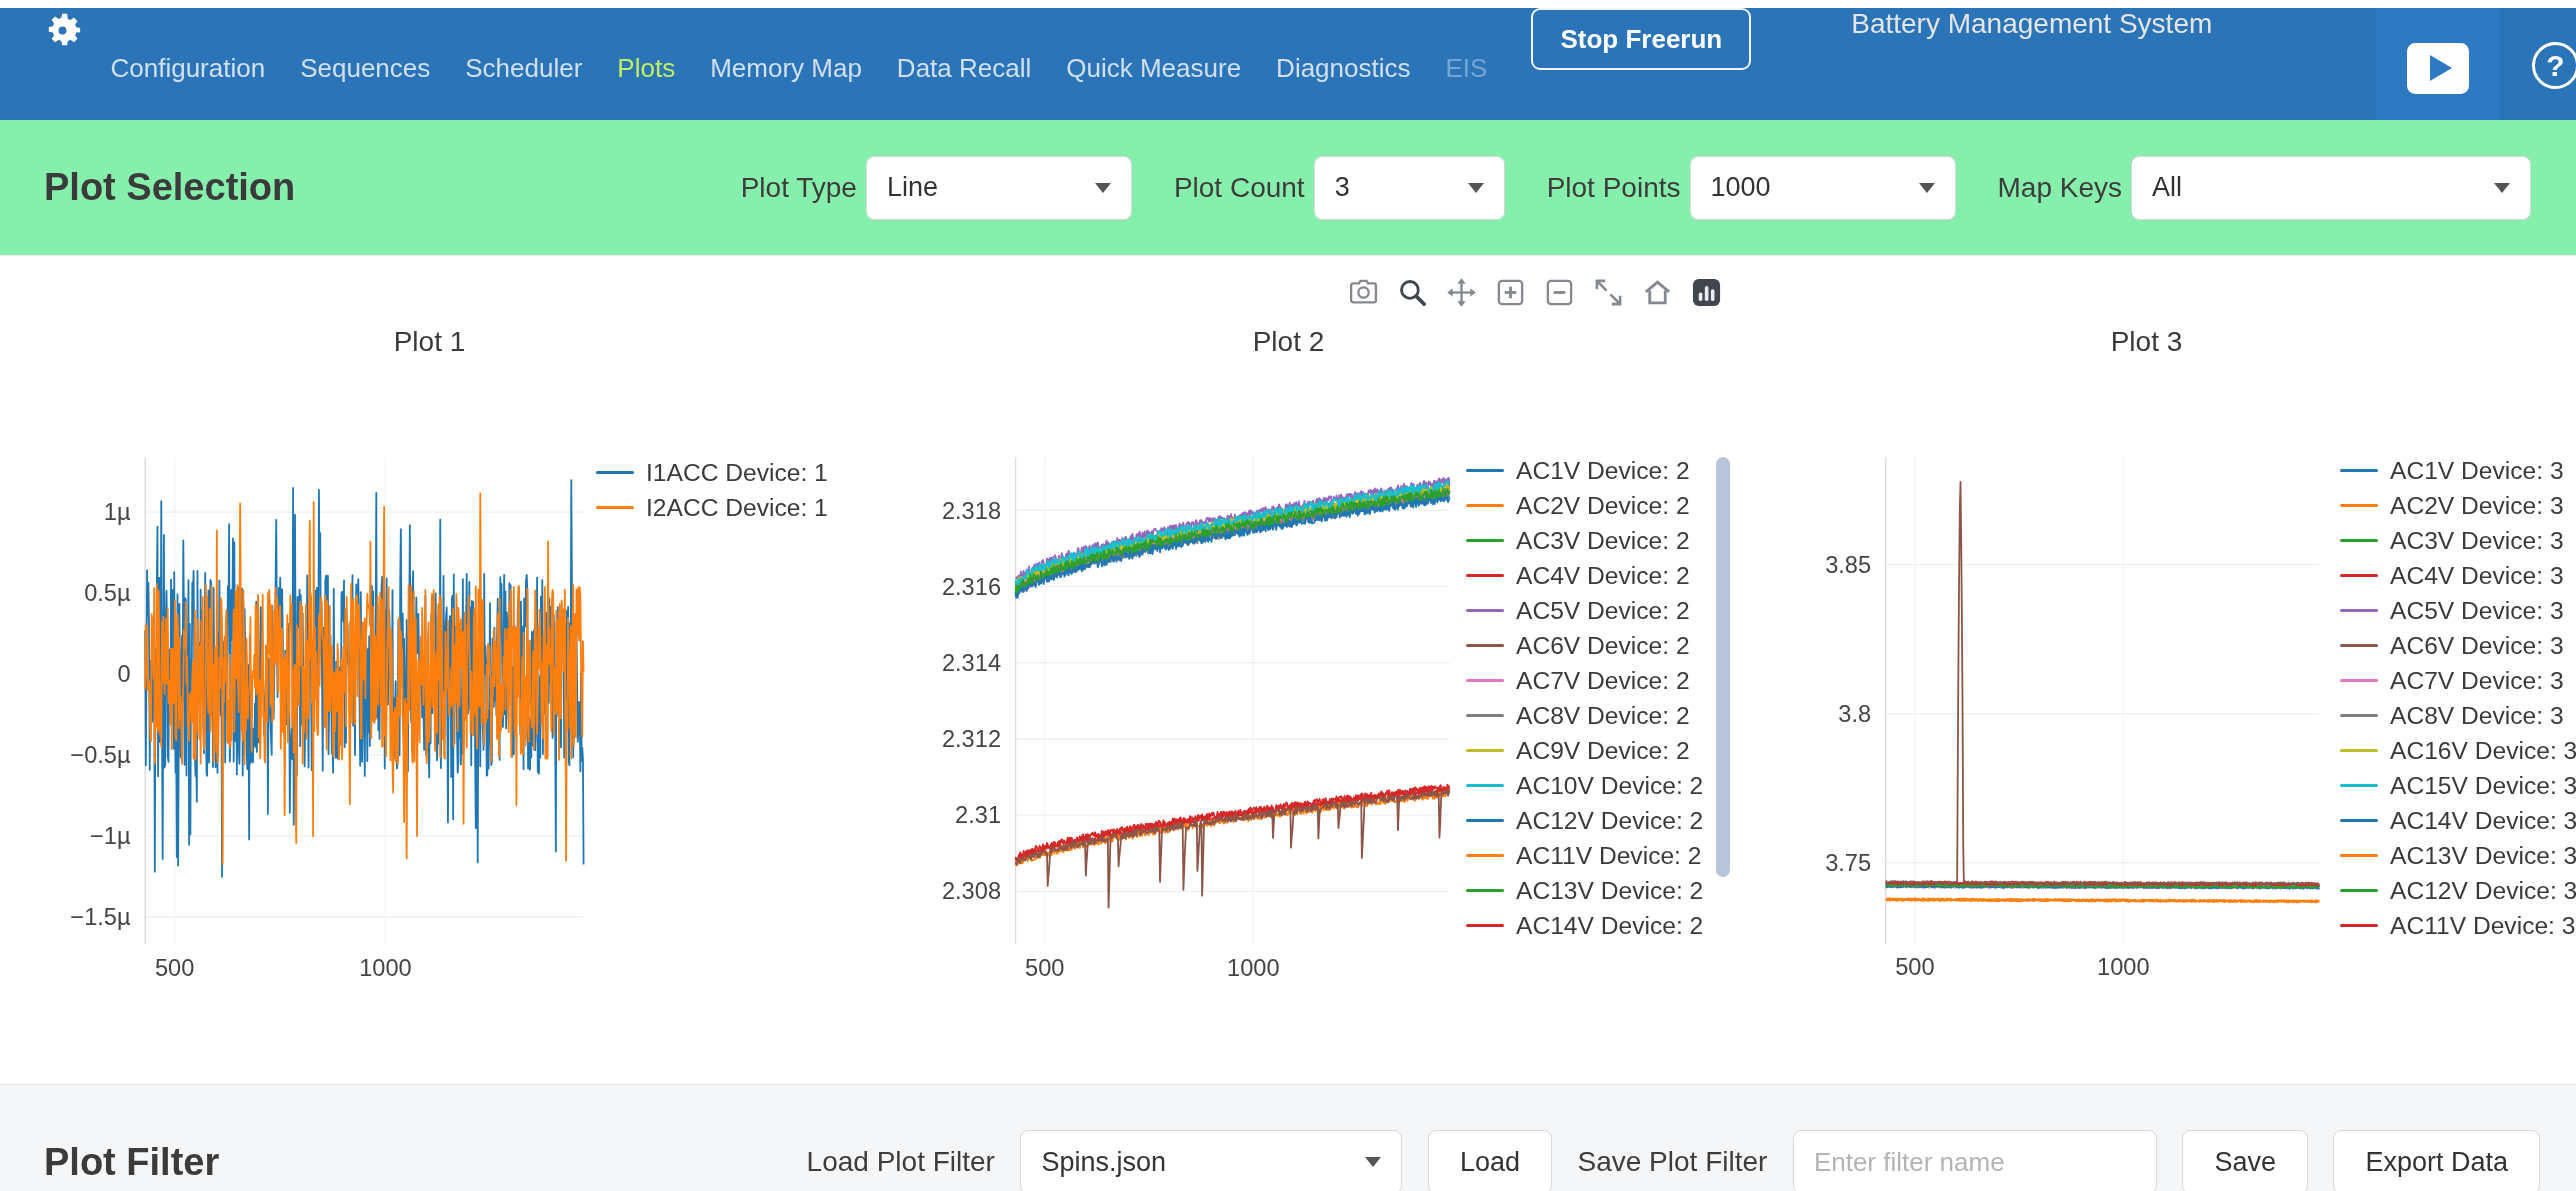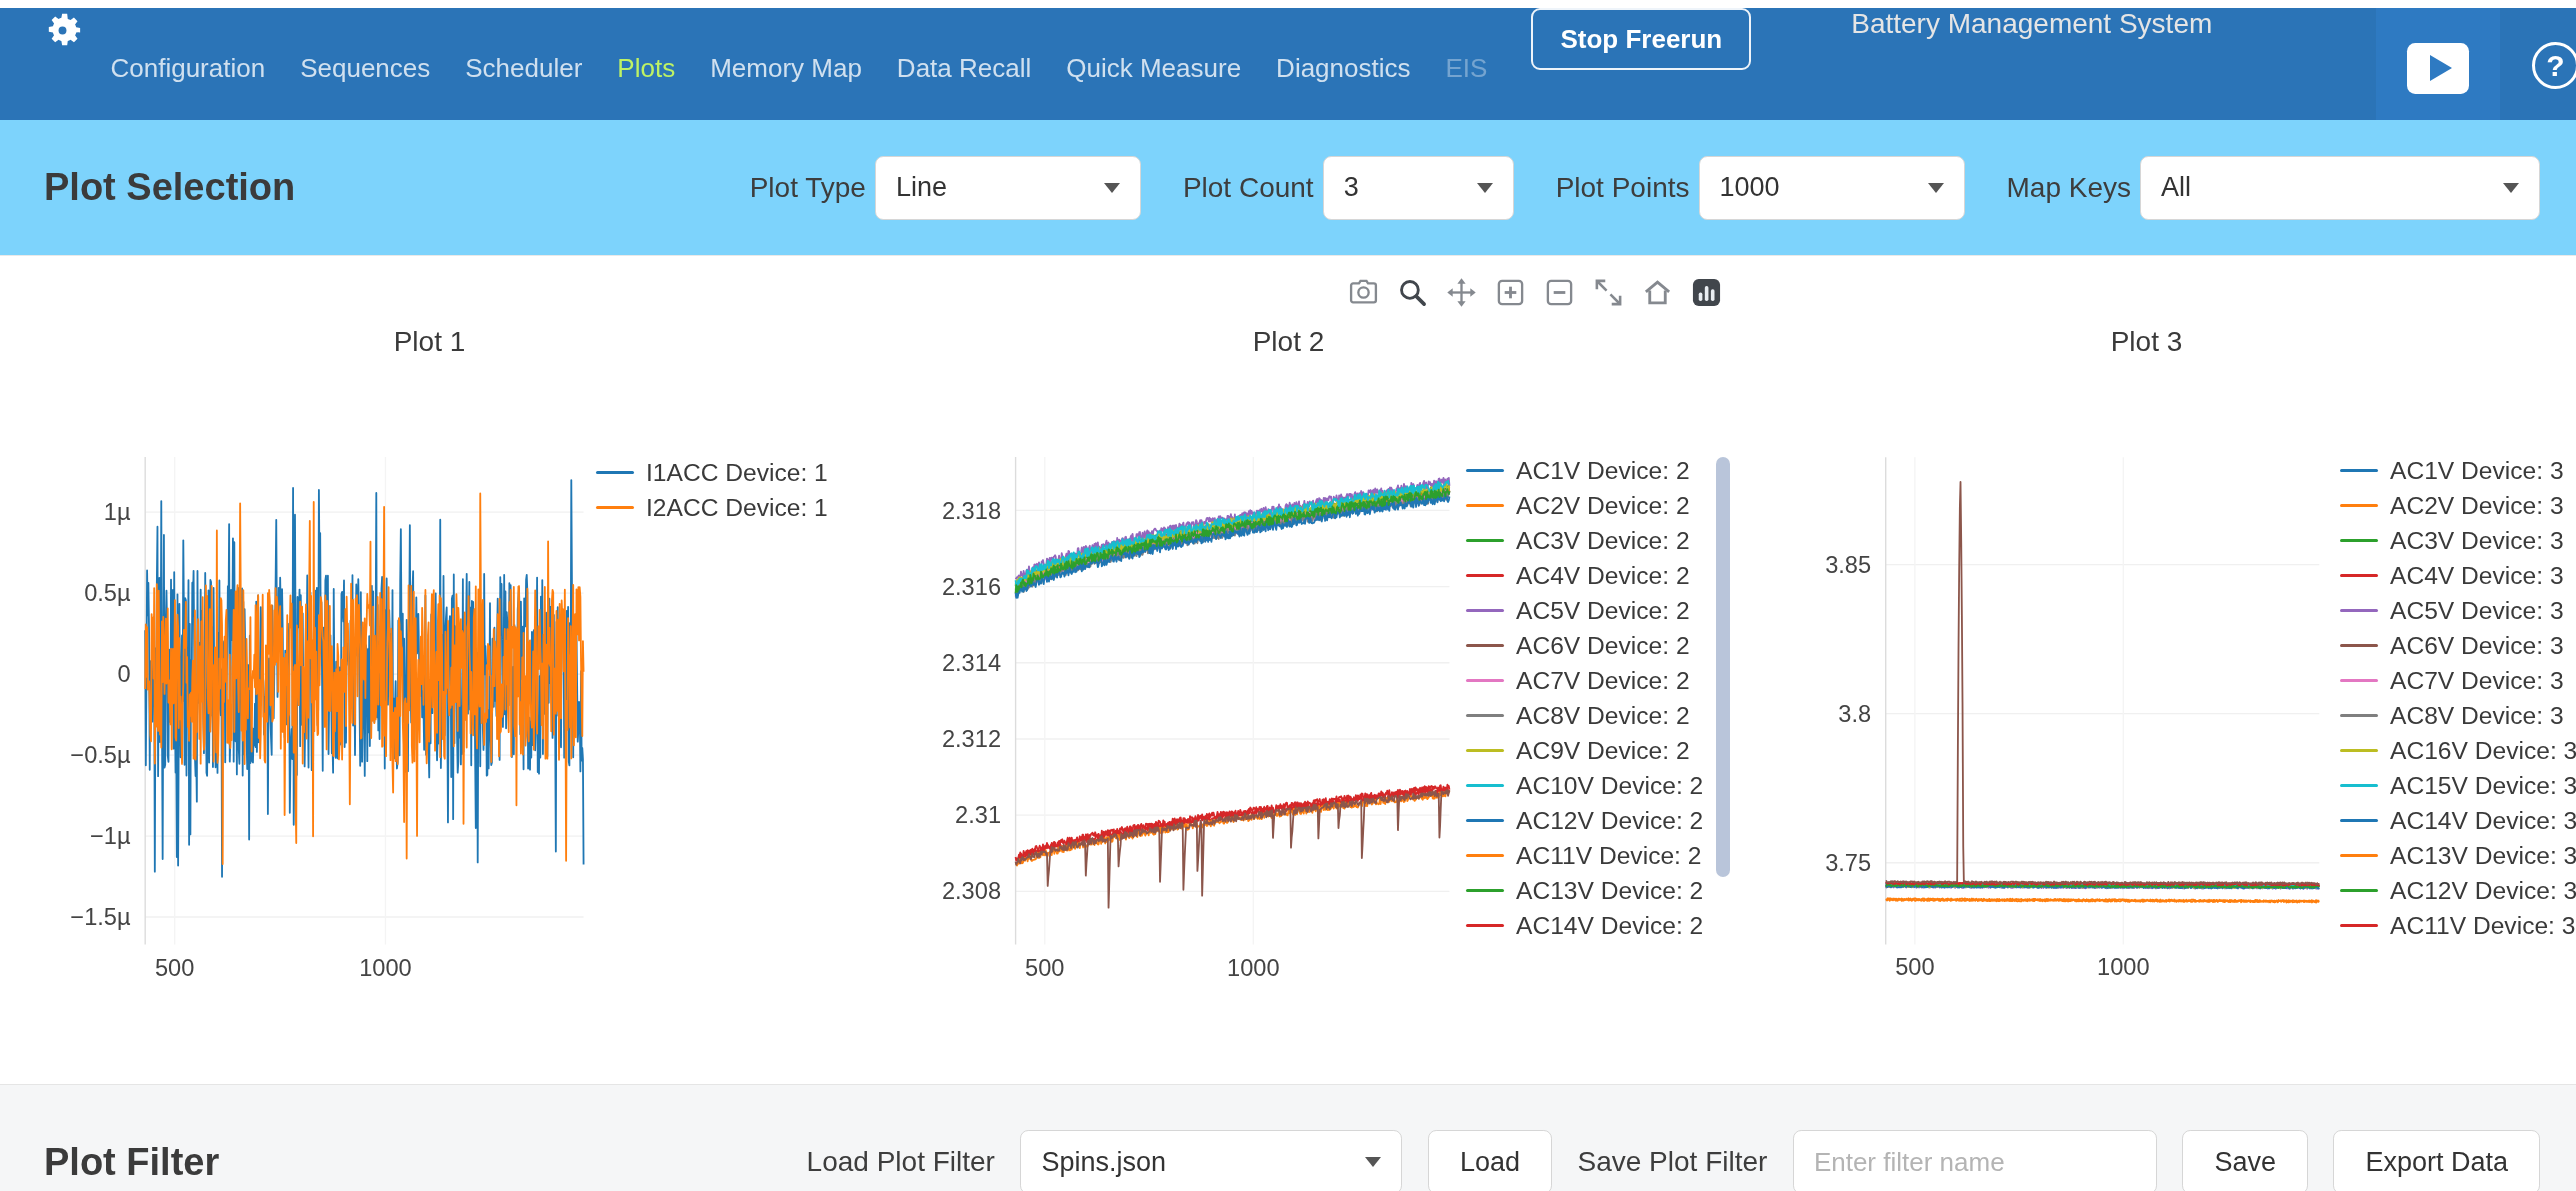--- a/index.html
+++ b/index.html
@@ -25,23 +25,23 @@
   .nav-title{color:#e5e5e5;font-size:28px;font-weight:500;margin-left:100px;white-space:nowrap}
   .play-wrap{position:absolute;left:2376px;top:0;width:124px;height:120px;background:#2e7ac2;
              display:flex;align-items:center;justify-content:center;cursor:pointer}
   .play-sq{width:62px;height:51px;background:#fff;border-radius:8.2px;display:flex;align-items:center;justify-content:center}
   .play-tri{width:0;height:0;border-top:13.6px solid transparent;border-bottom:13.6px solid transparent;
             border-left:22px solid #2e7ac2;margin-left:5.5px}
   .help{position:absolute;left:2532px;top:34px;width:47px;height:47px;border:3.6px solid #fff;border-radius:50%;
         color:#fff;font-size:30px;font-weight:700;display:flex;align-items:center;justify-content:center;
         box-sizing:border-box;cursor:pointer}
   
-  .sel-bar{position:absolute;left:0;top:120px;width:2576px;height:136px;background:#7dd3fc;
+  .sel-bar{position:absolute;left:0;top:120px;width:2576px;height:136px;background:#86efac;
            border-bottom:0.9px solid #e9e9e9;display:flex;align-items:center;
-           padding:0 36px 0 44px;box-sizing:border-box}
+           padding:0 45px 0 44px;box-sizing:border-box}
   .bar-heading{font-size:38px;font-weight:700;color:#3b3b3b;margin:0;white-space:nowrap}
   .controls{display:flex;align-items:center;margin-left:auto;gap:42px}
   .ctl{display:flex;align-items:center;gap:9px}
   .ctl-label{font-size:28px;color:#3d3d3d;white-space:nowrap}
   .dropdown{height:64px;background:#fff;border:1.8px solid #d6d6d6;border-radius:8.2px;
             display:flex;align-items:center;justify-content:space-between;
             padding:0 20px;box-sizing:border-box;font-size:27px;color:#333;cursor:pointer}
   .caret{width:0;height:0;border-left:8.2px solid transparent;border-right:8.2px solid transparent;
          border-top:10px solid #555;margin-left:20px;flex:none}
   .w292{width:266px}.w210{width:191px}.w440{width:400px}.w420{width:382px}

